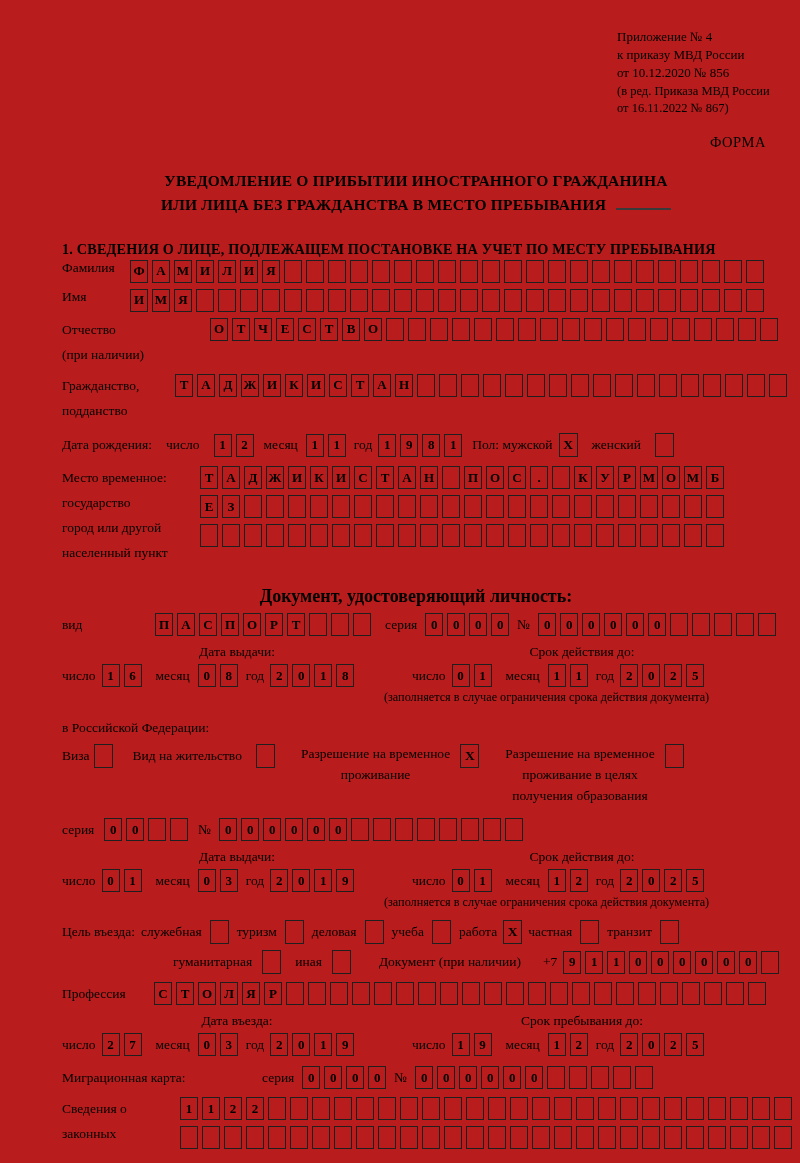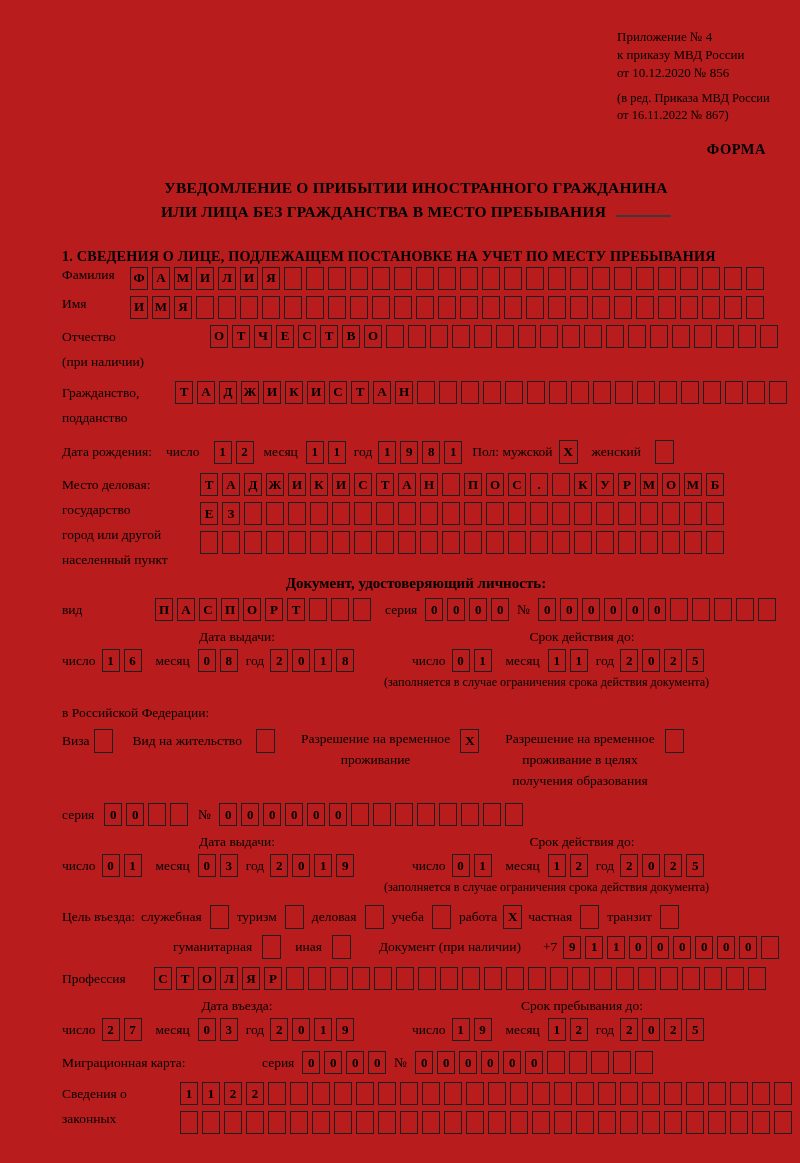--- a/index.html
+++ b/index.html
@@ -1,22 +1,22 @@
 <!DOCTYPE html>
 <html><head>
 <meta charset="utf-8">
 <style>
   * { margin:0; padding:0; box-sizing:border-box; }
   html,body { background:#ffffff; }
   body { width:800px; height:1163px; font-family:"Liberation Serif", serif; color:#000; }
   .page { width:800px; height:1163px; padding:28px 30px 0 62px; overflow:hidden; background:#b91c1c; }
 
   .hdr { margin-left:555px; font-size:13px; line-height:1.4; }
-  .hdr-note { margin-top:7px; font-size:12.5px; line-height:1.4; }
-  .forma { margin-top:16px; text-align:right; padding-right:4px; font-weight:bold; font-size:14.5px; letter-spacing:0.5px; }
+  .hdr-note { font-size:12.5px; line-height:1.4; }
+  .forma { margin-top:16px; text-align:right; padding-right:4px; font-weight:normal; font-size:14.5px; letter-spacing:0.5px; }
   .title { margin-top:18px; text-align:center; font-weight:bold; font-size:15.5px; line-height:1.55; letter-spacing:0.2px; }
   .blank { display:inline-block; width:55px; height:14px; border-bottom:2px solid #3a3a3a; margin-left:10px; }
   .sec { margin-top:24px; font-weight:bold; font-size:14.2px; letter-spacing:0.2px; white-space:nowrap; }
 
   .frow { display:flex; align-items:flex-start; margin-top:6px; white-space:nowrap; }
   .ac { align-items:center; }
   .lab { font-size:13.5px; white-space:nowrap; }
   .lab2 { line-height:1.85; }
   .w68{width:68px;flex:none} .w93{width:93px;flex:none} .w113{width:113px;flex:none}
   .w118{width:118px;flex:none} .w138{width:138px;flex:none} .w148{width:148px;flex:none}
@@ -24,21 +24,21 @@
 
   .cells { display:flex; flex:none; }
   .cell { width:18px; height:23px; flex:none; border:1.5px solid #1f1f1f; margin-right:4px;
           display:flex; align-items:center; justify-content:center; font-size:13px; font-weight:bold; }
   .checkbox { width:19px; height:24px; flex:none; border:1.5px solid #1f1f1f; display:inline-flex;
               align-items:center; justify-content:center; font-size:13.5px; font-weight:bold; }
   .mb6 { margin-bottom:6px; }
   .ml4{margin-left:4px} .ml6{margin-left:6px} .ml8{margin-left:8px} .ml10{margin-left:10px}
   .ml14{margin-left:14px} .ml20{margin-left:20px} .ml26{margin-left:26px}
 
-  .dochead { margin-top:2px; text-align:center; font-weight:bold; font-size:15px; }
+  .dochead { margin-top:20px; text-align:center; font-weight:bold; font-size:18px; }
   .dhead { display:flex; margin-top:8px; font-size:13.5px; }
   .dh1 { width:350px; text-align:center; flex:none; }
   .dh2 { width:340px; text-align:center; flex:none; }
   .dleft { display:flex; align-items:center; width:350px; flex:none; }
   .dright { display:flex; align-items:center; }
   .dnote { margin-top:3px; margin-left:322px; font-size:12.2px; }
   .intro { margin-top:10px; font-size:13.5px; line-height:1.95; }
   .opt { display:flex; }
   .optlab { font-size:13.5px; text-align:center; line-height:1.55; }
 </style>
@@ -228,21 +228,21 @@
         <span class="cell">1</span>
       </div>
     <span class="lab ml6">Пол: мужской</span>
     <span class="checkbox ml6">X</span>
     <span class="lab ml14">женский</span>
     <span class="checkbox ml14"></span>
   </div>
 
   <div class="frow" style="margin-top:9px">
     <div class="lab lab2 w138">
-      <div>Место деловая:</div>
+      <div>Место временное:</div>
       <div>государство</div>
       <div>город или другой</div>
       <div>населенный пункт</div>
     </div>
     <div>
       <div class="cells mb6">
           <span class="cell">Т</span>
           <span class="cell">А</span>
           <span class="cell">Д</span>
           <span class="cell">Ж</span>

